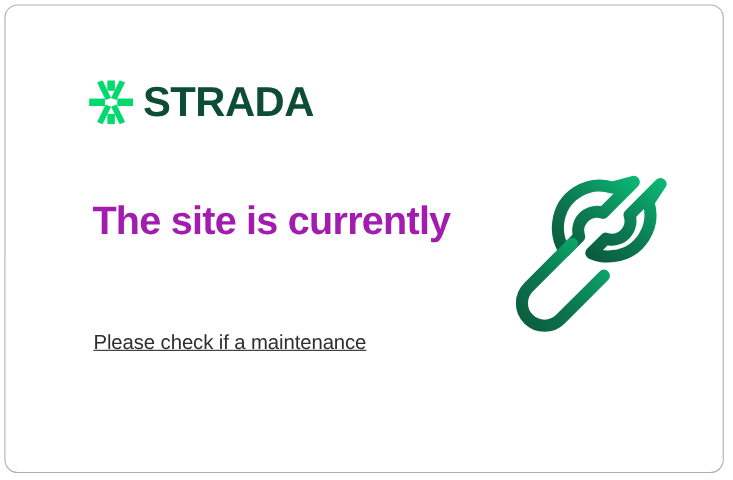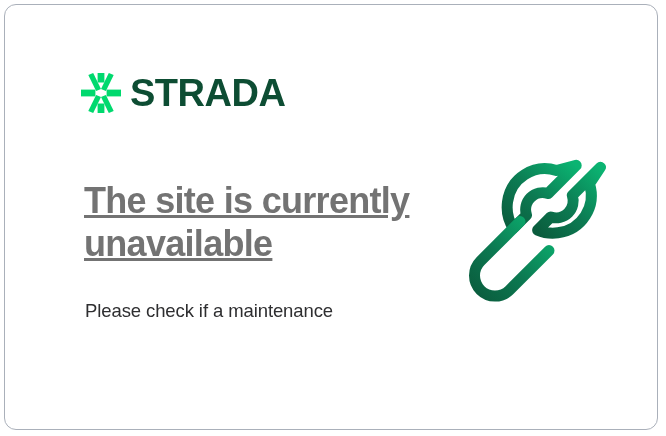--- a/index.html
+++ b/index.html
@@ -61,39 +61,39 @@
   
   .headline {
     position: absolute;
     left: 79px;
     top: 150px;
     width: 340px;
     font-size: 36px;
     font-weight: bold;
     line-height: 43px;
     letter-spacing: -0.7px;
-    color: #737373;
-    text-decoration: underline;
+    color: #a21caf;
   }
   .headline-line {
     display: block;
     white-space: nowrap;
   }
 
   
   .body-copy {
     position: absolute;
     left: 80px;
     top: 271px;
     width: 330px;
     font-size: 18.5px;
     font-weight: normal;
     line-height: 32px;
     letter-spacing: -0.1px;
     color: #2e2e30;
+    text-decoration: underline;
   }
   .body-line {
     display: block;
     white-space: nowrap;
   }
 
   
   .wrench {
     position: absolute;
     left: 455px;
@@ -134,21 +134,20 @@
             <rect x="16.6" y="0.0" width="6.8" height="9.5"></rect>
             <rect x="16.6" y="30.5" width="6.8" height="9.5"></rect>
           </g>
         </svg>
       </span>
       <span class="brand-wordmark">STRADA</span>
     </div>
 
     <h1 class="headline">
       <span class="headline-line">The site is currently</span>
-      <span class="headline-line">unavailable</span>
     </h1>
 
     <p class="body-copy">
       <span class="body-line">Please check if a maintenance</span>
     </p>
 
     <div class="wrench">
       <svg viewBox="0 0 160 165" xmlns="http://www.w3.org/2000/svg" aria-hidden="true">
         <defs>
           <linearGradient id="wrenchGrad" x1="0" y1="1" x2="1" y2="0">

